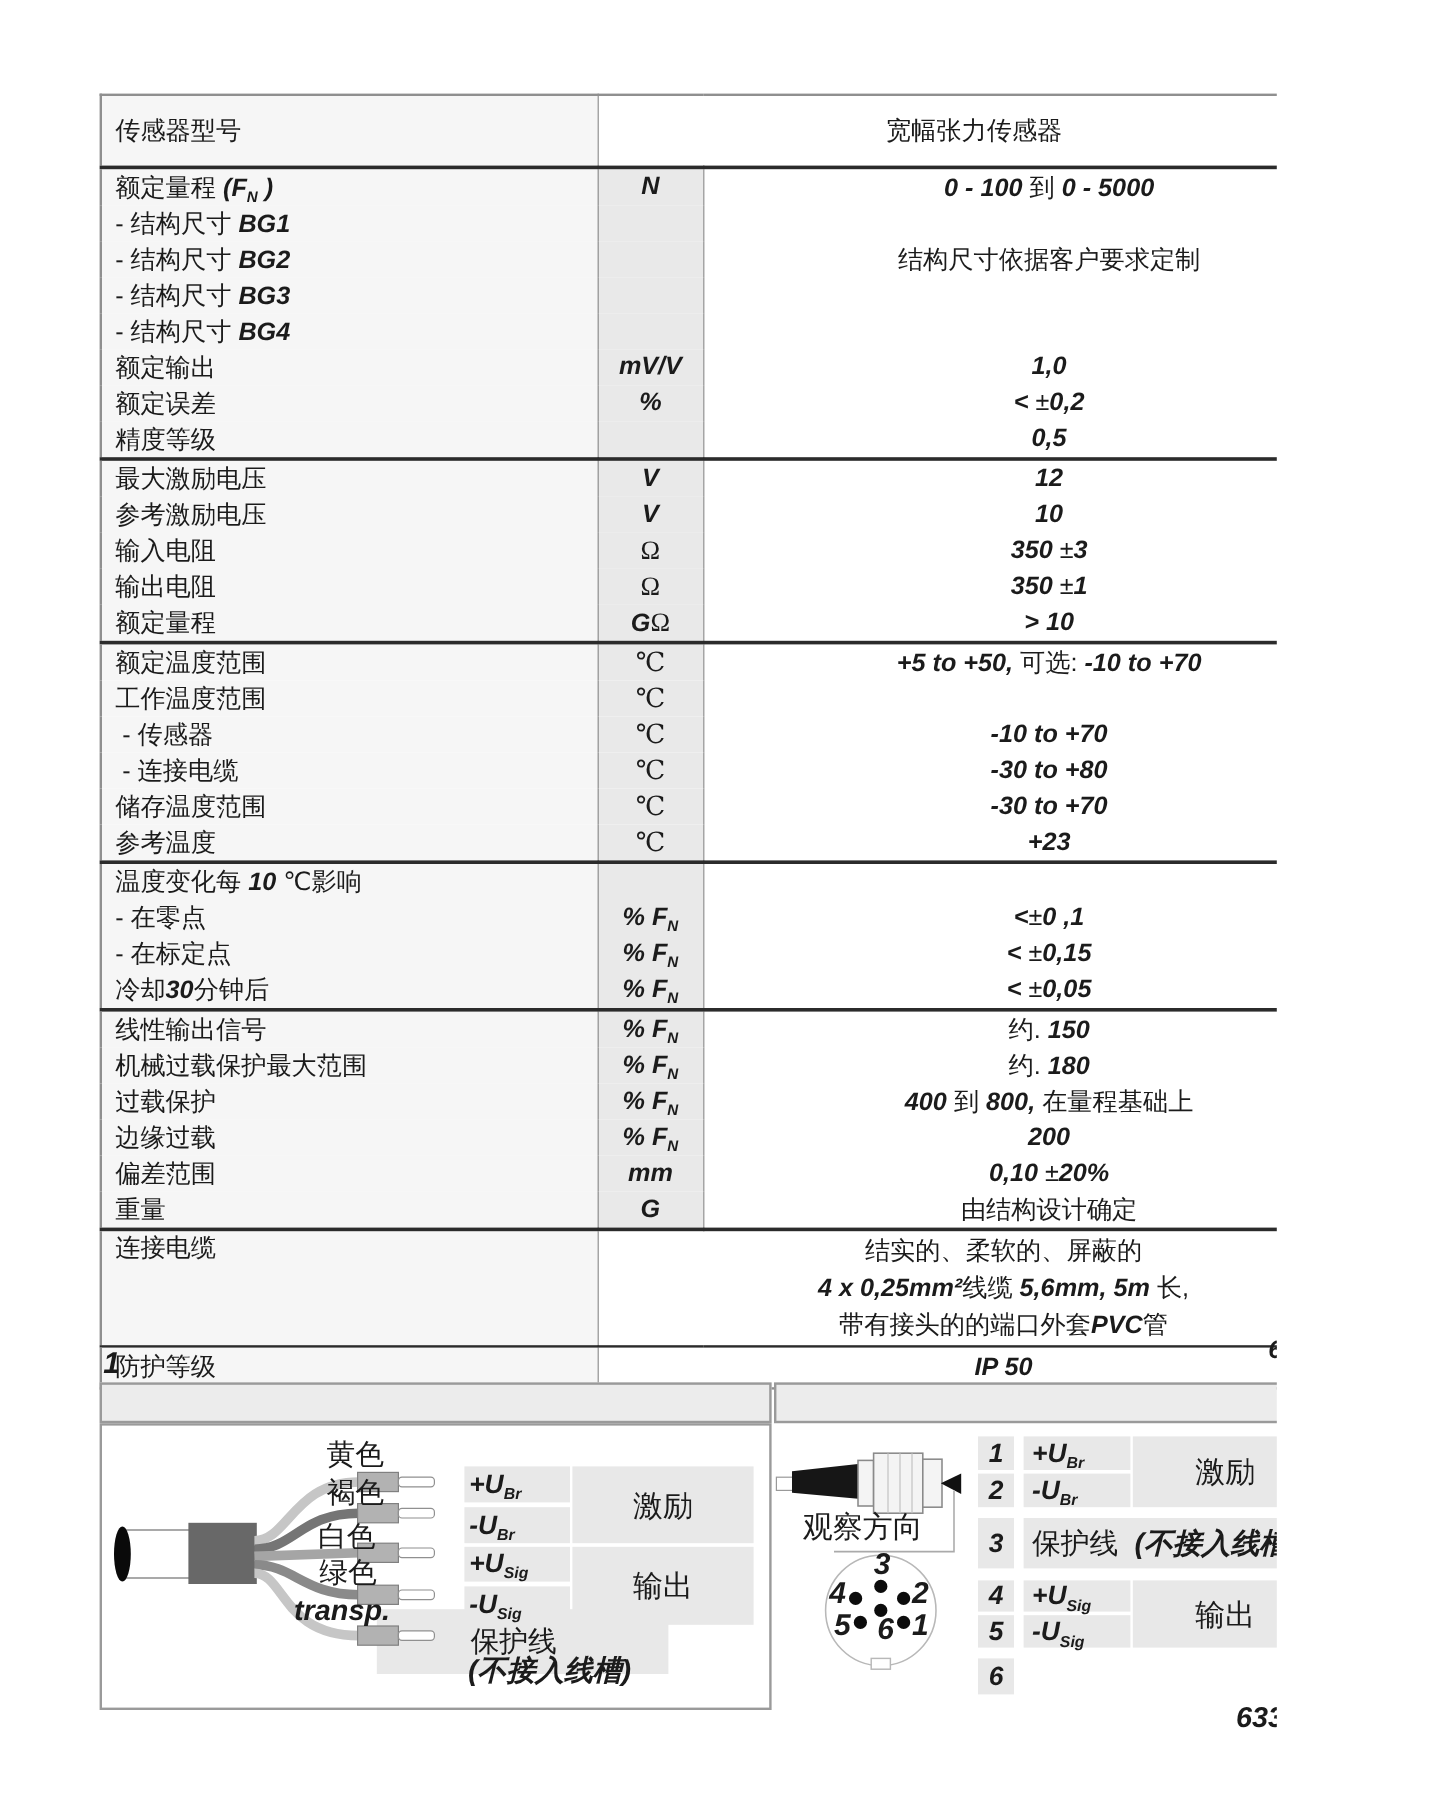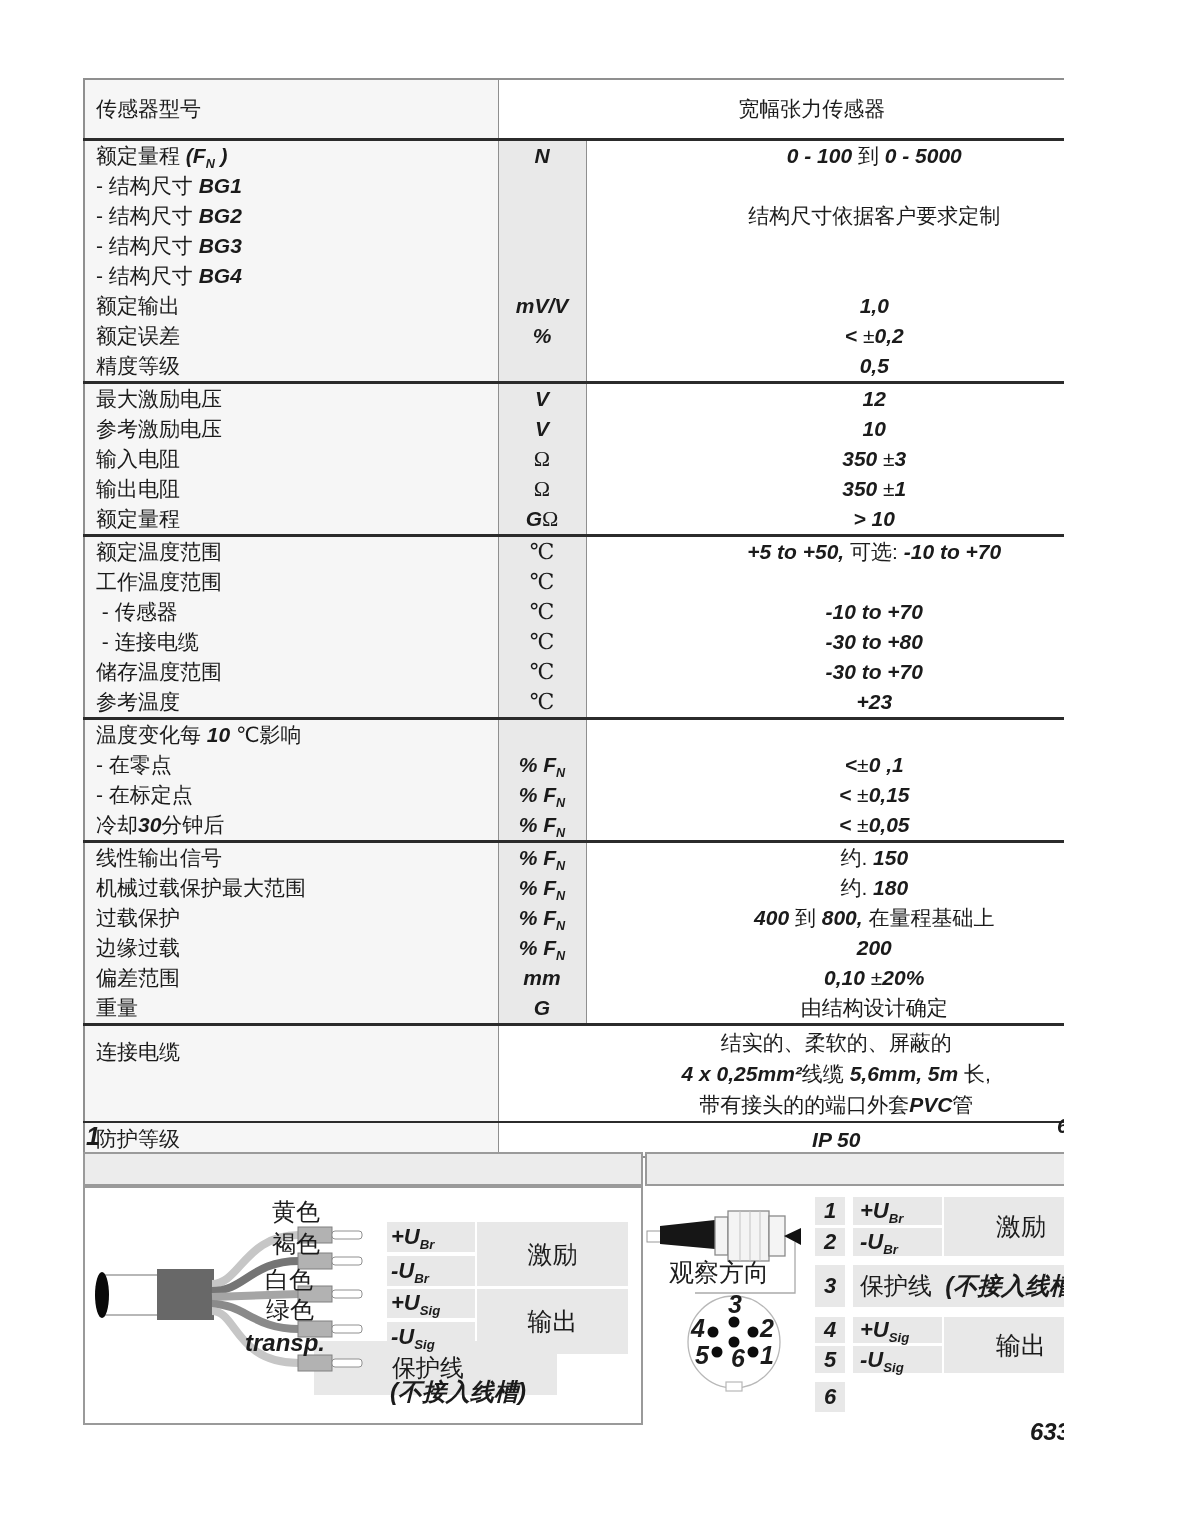--- a/index.html
+++ b/index.html
@@ -16,21 +16,21 @@
   .spec thead{border-bottom:3px solid #2b2b2b;}
   .spec thead tr{height:60px;}
   .spec th{font-weight:normal;font-size:21px;}
   .spec th.h-left{background:#f6f6f6;text-align:left;padding-left:11px;border-right:1px solid #8f8f8f;}
   .spec th.h-right{background:#fff;}
   .spec tbody{border-top:3px solid #2b2b2b;}
   .spec tbody.thin{border-top:2px solid #2b2b2b;}
   .spec tbody tr{height:29.6px;}
   .spec td.lbl{background:#f6f6f6;border-right:1px solid #8f8f8f;padding-left:11px;
                font-size:21px;white-space:pre;vertical-align:middle;}
-  .spec td.lbl.top{vertical-align:top;padding-top:12px;}
+  .spec td.lbl.top{vertical-align:top;padding-top:0;}
   .spec td.unit{background:#e9e9e9;border-right:1px solid #8f8f8f;text-align:center;
                 font-style:italic;font-weight:bold;font-size:21px;}
   .spec td.unit .rg{font-family:"Liberation Serif","DejaVu Serif",serif;font-size:22px;}
   .spec td.val{text-align:center;font-style:italic;font-weight:bold;font-size:21px;padding-left:38px;}
   .spec td.val div{line-height:31px;margin-left:12px;}
 
   
   .strip{position:absolute;background:#ececec;border:2px solid #9a9a9a;box-sizing:border-box;}
   #panel-left{position:absolute;left:83px;top:1186px;width:560px;height:239px;
               border:2px solid #9a9a9a;box-sizing:border-box;background:#fff;}

